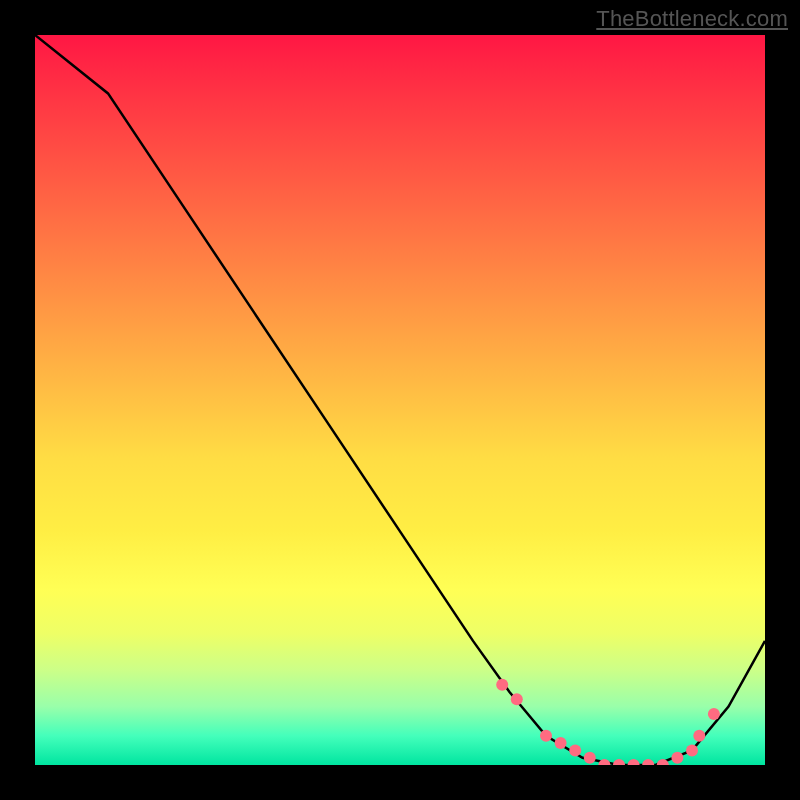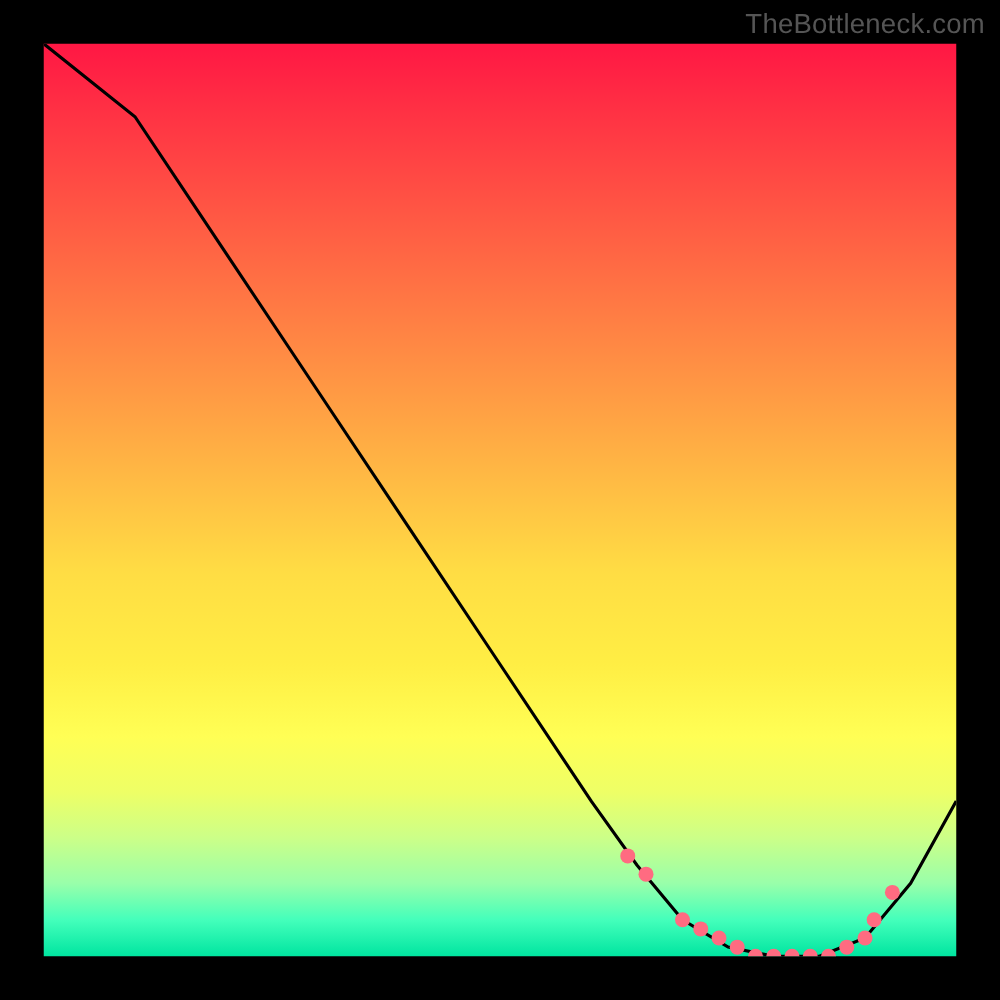--- a/index.html
+++ b/index.html
@@ -42,20 +42,21 @@
   }
   .watermark {
     position: absolute;
     top: 6px;
     right: 12px;
     color: #555;
     font-size: 22px;
     font-weight: 500;
     letter-spacing: 0.2px;
     font-family: Arial, sans-serif;
+    text-decoration: underline;
   }
   svg.curve {
     position: absolute;
     left: 0;
     top: 0;
     width: 730px;
     height: 730px;
   }
 </style>
 </head>

